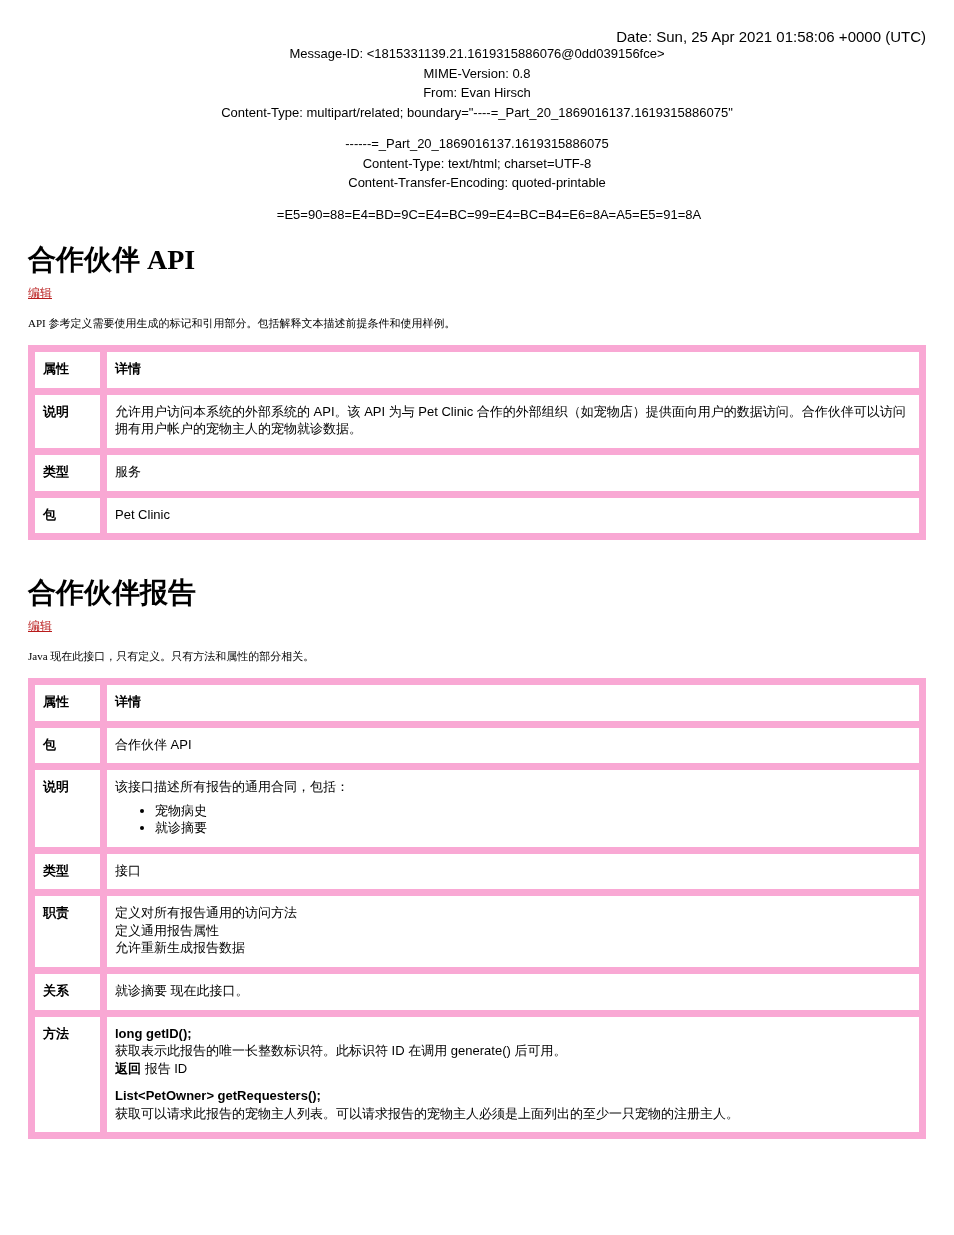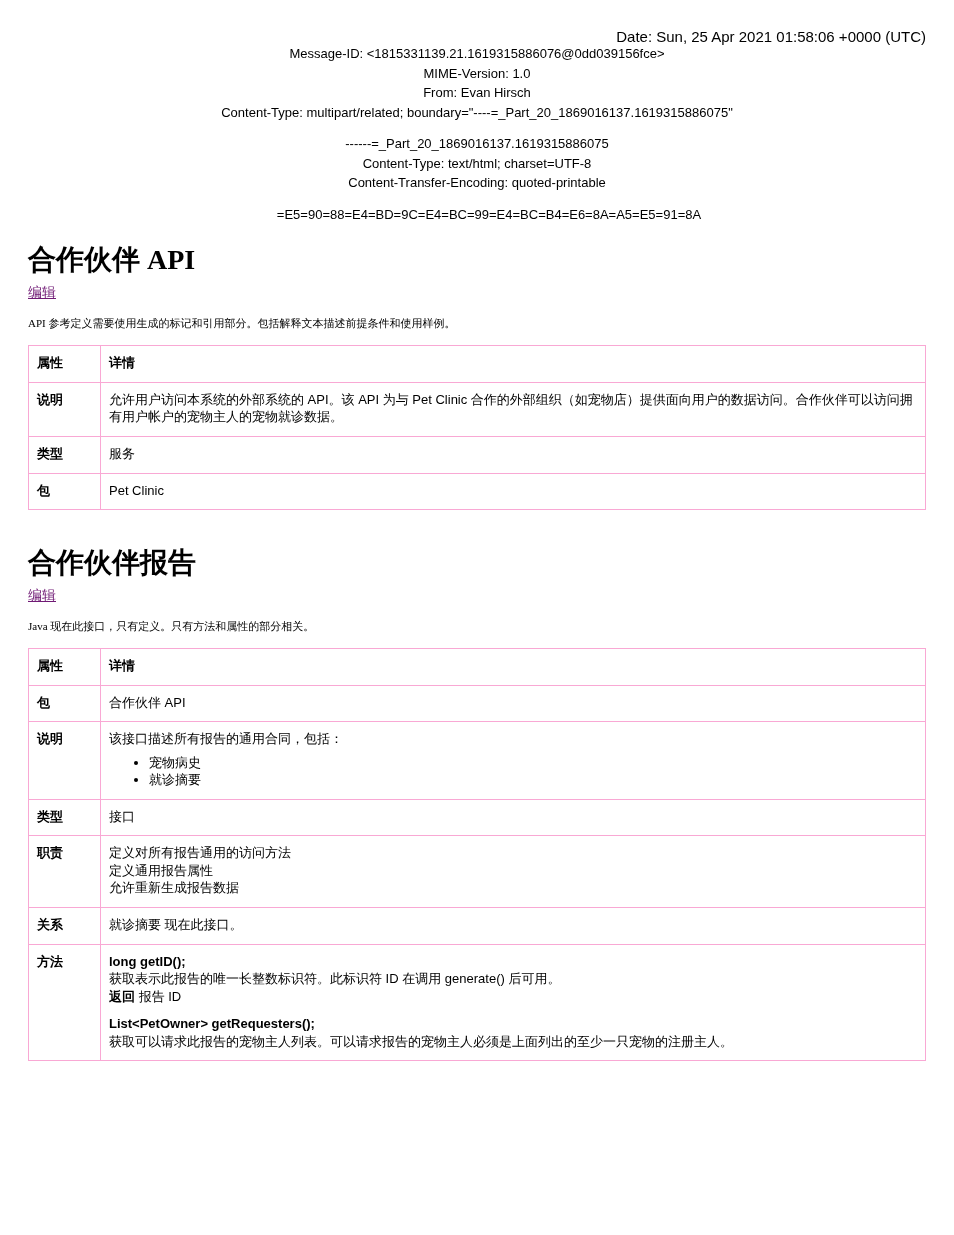--- a/index.html
+++ b/index.html
@@ -21,39 +21,39 @@
     margin-bottom: 12px;
   }
   .page-meta div { margin-bottom: 2px; text-align: center; }
   h1.section-title {
     font-family: Georgia, "Times New Roman", serif;
     font-size: 28px;
     font-weight: 700;
     margin: 18px 0 4px 0;
   }
   .edit-link {
-    color: #701a75;
+    color: #b91c1c;
     text-decoration: underline;
     font-family: -apple-system, "Segoe UI", Arial, sans-serif;
-    font-size: 14px;
+    font-size: 12px;
     display: inline-block;
     margin-bottom: 8px;
   }
   .section-desc {
     font-family: Georgia, "Times New Roman", serif;
     font-size: 11px;
     margin: 6px 0 14px 0;
   }
   table.spec {
     width: 100%;
     border-collapse: collapse;
     table-layout: fixed;
   }
   table.spec th, table.spec td {
-    border: 1px solid #f9a8d4;
+    border: 7px solid #f9a8d4;
     vertical-align: top;
     padding: 8px 8px 10px 8px;
     font-size: 13px;
     line-height: 1.35;
   }
   table.spec th {
     text-align: left;
     font-weight: 700;
   }
   table.spec col.label-col { width: 72px; }
@@ -79,21 +79,21 @@
 </style>
 </head>
 <body>
 
 
 
 
 <div class="right-align">Date: Sun, 25 Apr 2021 01:58:06 +0000 (UTC)</div>
 <div class="page-meta">
   <div>Message-ID: &lt;1815331139.21.1619315886076@0dd039156fce&gt;</div>
-  <div>MIME-Version: 1.0</div>
+  <div>MIME-Version: 0.8</div>
   <div>From: Evan Hirsch</div>
   <div>Content-Type: multipart/related; boundary="----=_Part_20_1869016137.1619315886075"</div>
   <div class="small-gap"></div>
   <div>------=_Part_20_1869016137.1619315886075</div>
   <div>Content-Type: text/html; charset=UTF-8</div>
   <div>Content-Transfer-Encoding: quoted-printable</div>
   <div class="small-gap"></div>
   <div class="sub-indent">=E5=90=88=E4=BD=9C=E4=BC=99=E4=BC=B4=E6=8A=A5=E5=91=8A</div>
 </div>
 

